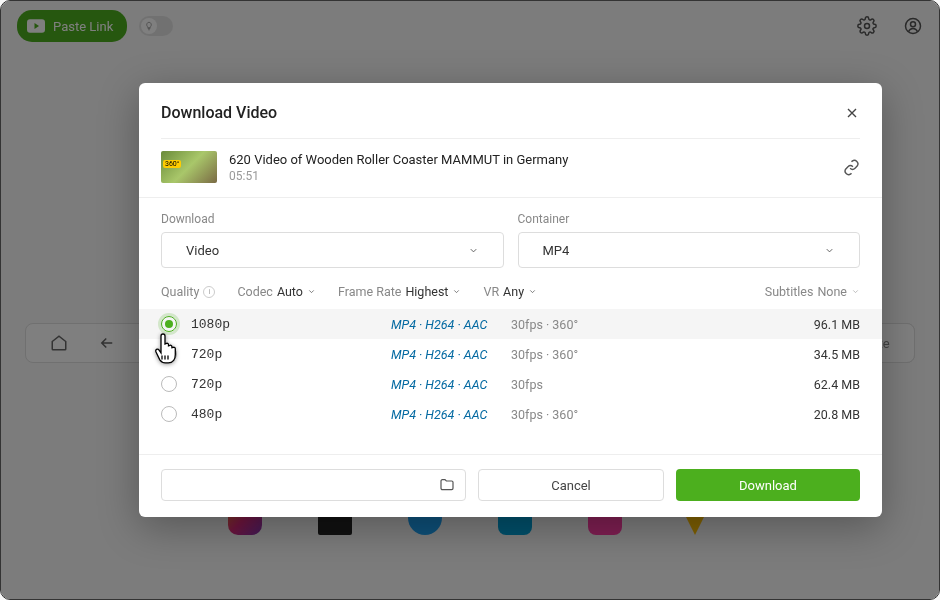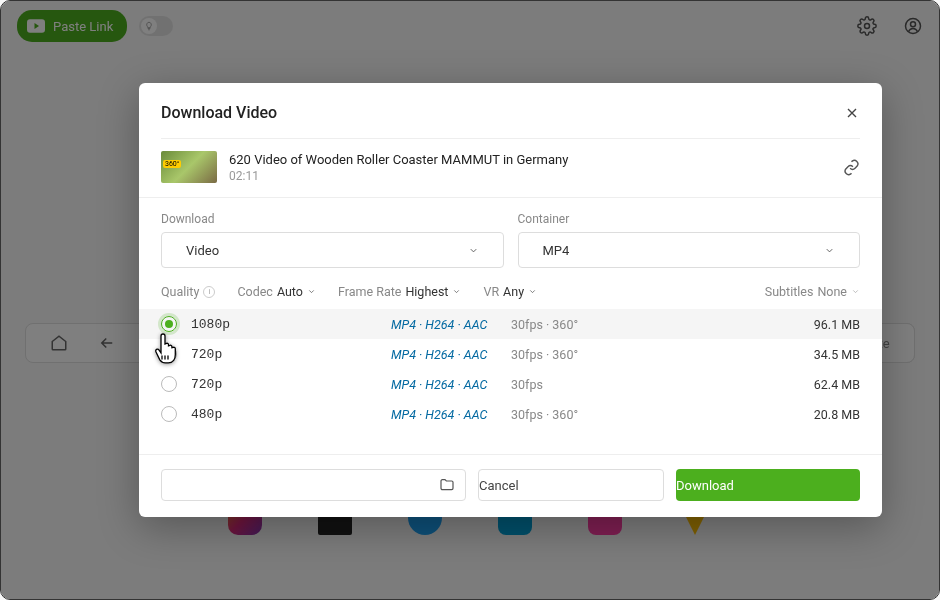--- a/index.html
+++ b/index.html
@@ -65,21 +65,21 @@
   .qrow.selected .radio { border-color: #4CAF1E; box-shadow: 0 0 0 3px rgba(76,175,30,.2); }
   .qrow.selected .radio::after { content: ""; position: absolute; inset: 3px; border-radius: 50%; background: #4CAF1E; }
   .qres { width: 200px; font-family: Liberation Mono, monospace; }
   .qfmt { width: 120px; color: #0369a1; font-size: 12.5px; font-style: italic; }
   .qextra { width: 120px; color: #888; font-size: 12.5px; }
   .qsize { margin-left: auto; color: #333; font-size: 12.5px; }
 
   .actions-row { display: flex; align-items: center; gap: 12px; padding: 14px 22px 16px; border-top: 1px solid #eee; margin-top: auto; }
   .path-box { flex: 0 0 305px; height: 32px; border: 1px solid #ddd; border-radius: 4px; display: flex; align-items: center; justify-content: flex-end; padding: 0 10px; cursor: pointer; }
   .path-box svg { width: 16px; height: 16px; color: #555; }
-  .btn { flex: 1; height: 32px; border-radius: 4px; font-size: 13px; display: flex; align-items: center; cursor: pointer; }
+  .btn { flex: 1; height: 32px; border-radius: 4px; font-size: 13px; display: flex; align-items: center; justify-content: center; cursor: pointer; }
   .btn-cancel { border: 1px solid #ddd; background: #fff; color: #444; }
   .btn-download { background: #4CAF1E; color: #fff; border: none; }
 
   .cursor-hand { position: absolute; left: 152px; top: 330px; width: 30px; height: 36px; pointer-events: none; z-index: 50; }
   .cursor-hand svg { filter: drop-shadow(0 1px 2px rgba(0,0,0,.4)); }
 </style>
 </head>
 <body>
 
 <div class="app-frame">
@@ -144,21 +144,21 @@
       <svg width="16" height="16" viewBox="0 0 24 24" fill="none" stroke="currentColor" stroke-width="2" class="close-btn">
           <path d="M18 6 6 18M6 6l12 12"></path>
         </svg>
     </div>
     <div class="divider"></div>
 
     <div class="video-row">
       <div class="thumb"></div>
       <div class="video-meta">
         <div class="video-title">620 Video of Wooden Roller Coaster MAMMUT in Germany</div>
-        <div class="video-dur">02:11</div>
+        <div class="video-dur">05:51</div>
       </div>
       <svg width="17" height="17" viewBox="0 0 24 24" fill="none" stroke="currentColor" stroke-width="2" class="link-icon">
           <path d="M10 13a5 5 0 0 0 7 0l3-3a5 5 0 0 0-7-7l-1 1"></path>
           <path d="M14 11a5 5 0 0 0-7 0l-3 3a5 5 0 0 0 7 7l1-1"></path>
         </svg>
     </div>
     <div class="full-divider"></div>
 
     <div class="selects-row">
       <div class="select-group">

